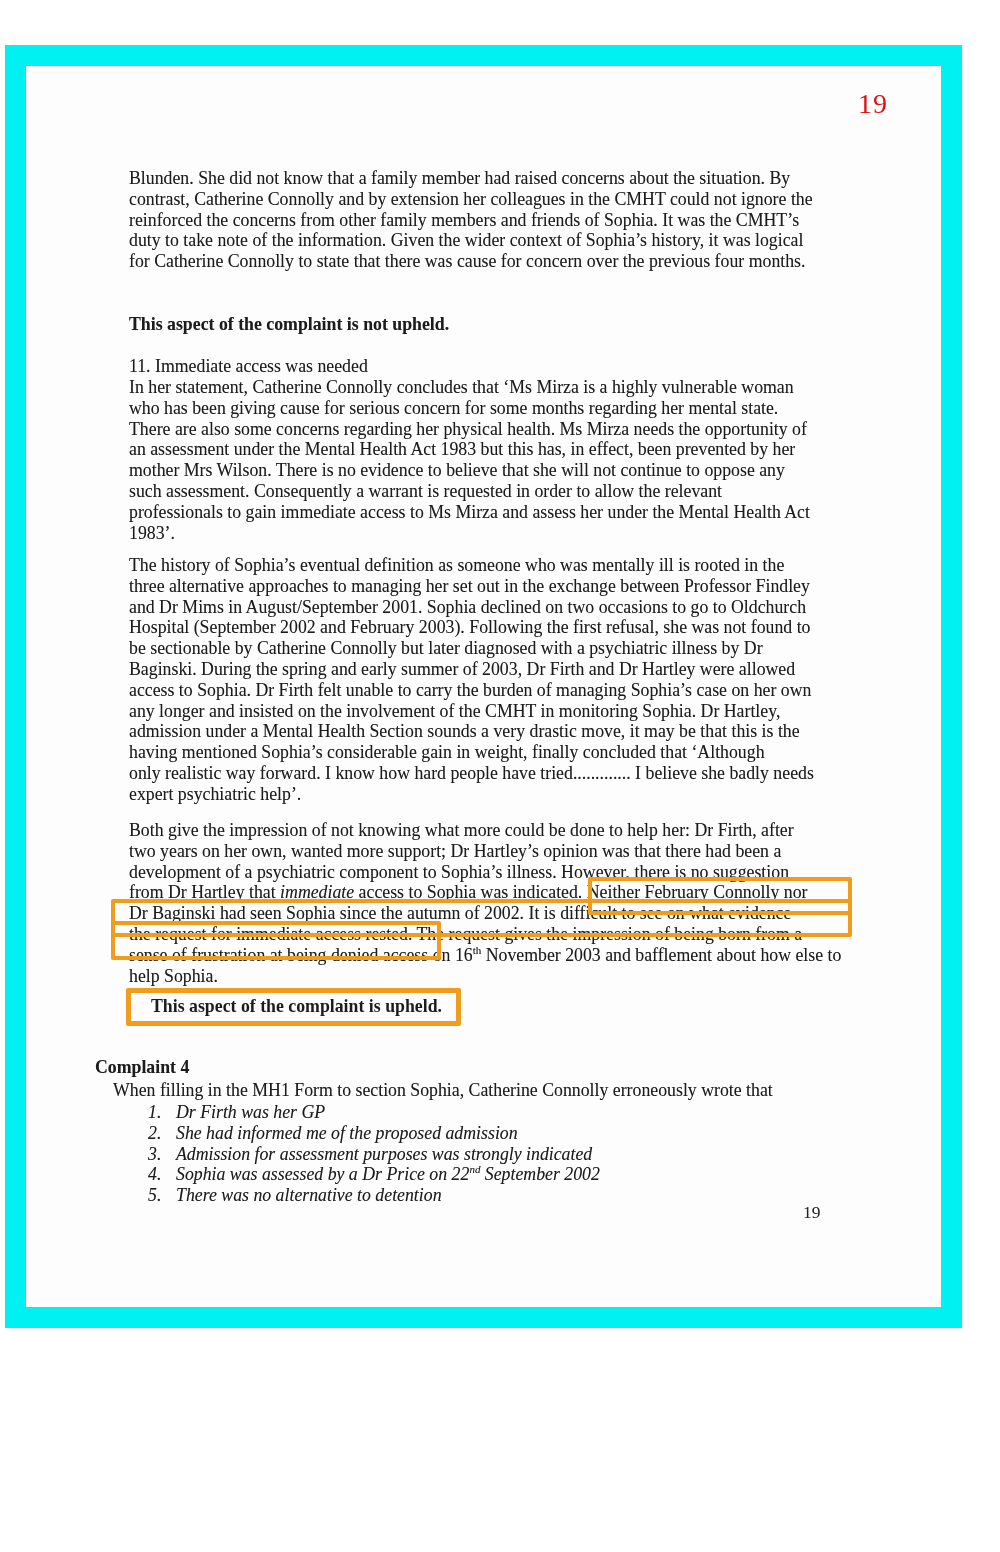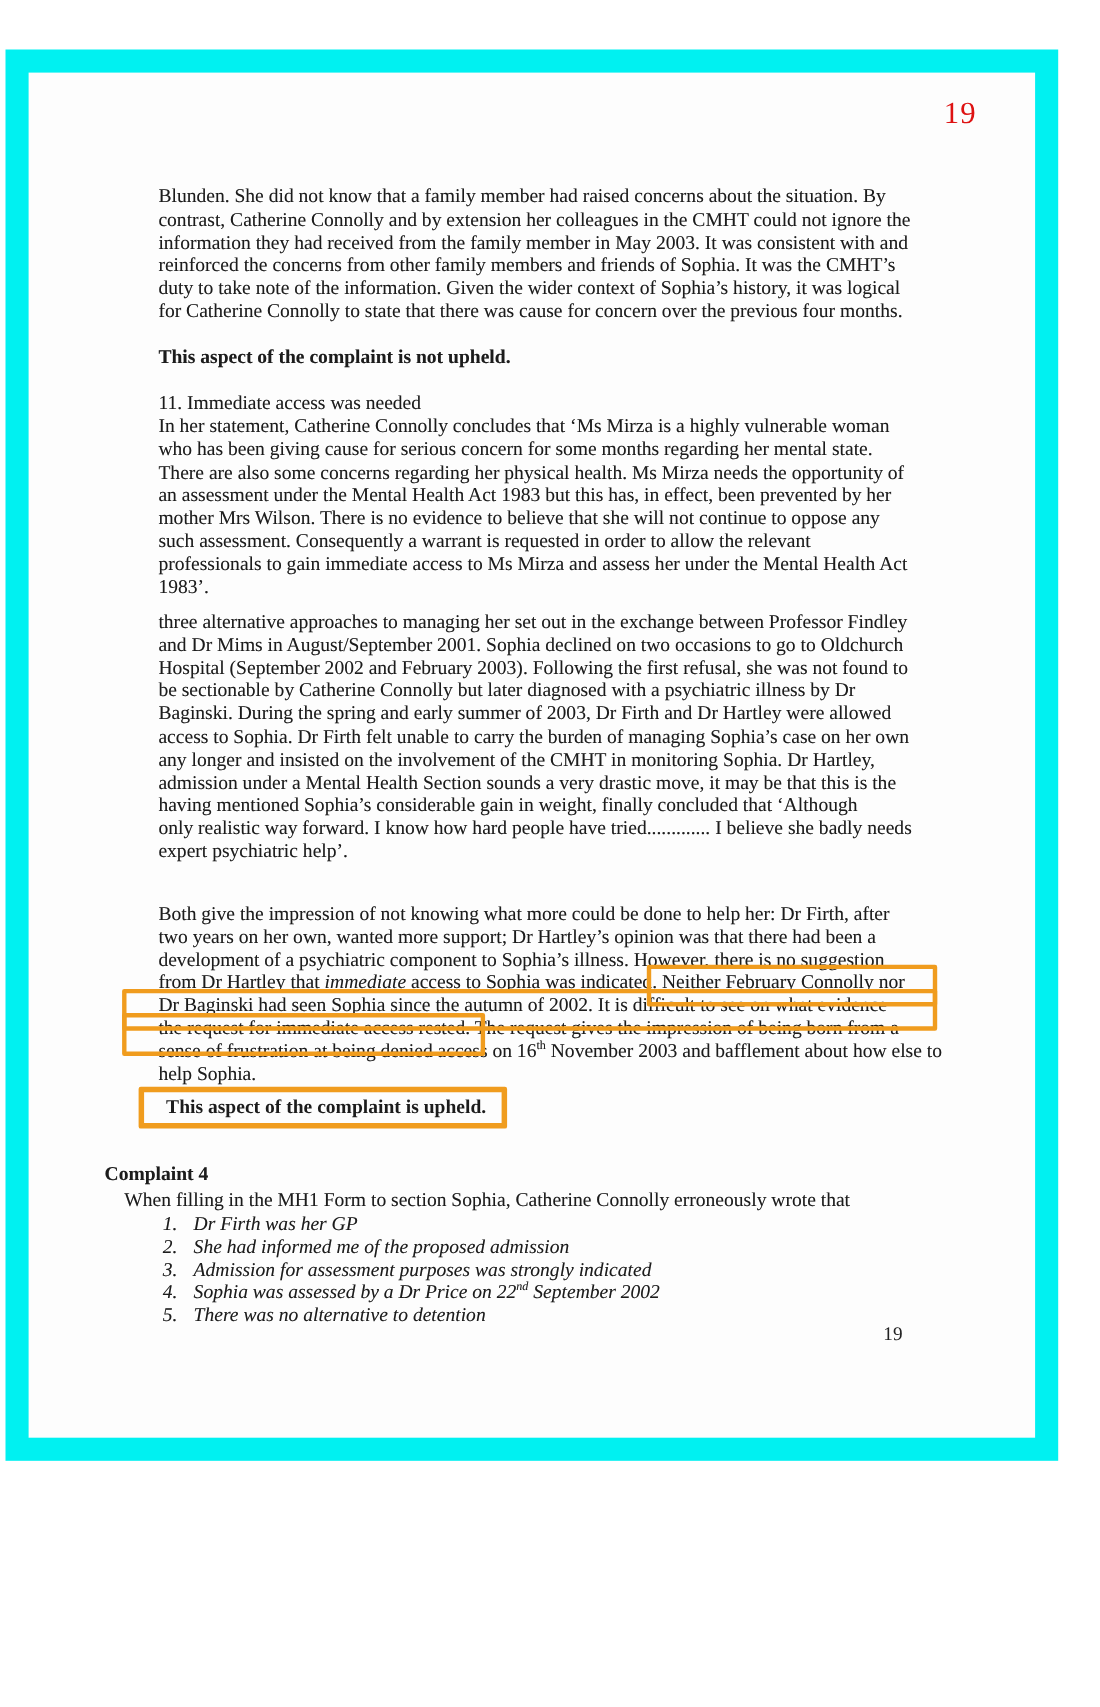--- a/index.html
+++ b/index.html
@@ -11,21 +11,21 @@
     position:absolute;left:5px;top:45px;width:915px;height:1241px;
     border:21px solid #00f1f1;background:#fdfdfd;
   }
   .pagenum-top{
     position:absolute;left:858px;top:88px;font-size:28px;color:#de1212;
     letter-spacing:1px;
   }
   .pagenum-bottom{
     position:absolute;left:803px;top:1202px;font-size:17.5px;color:#222;
   }
-  .para{position:absolute;left:144px;text-shadow:0 0 0.6px rgba(25,25,25,0.35);}
+  .para{position:absolute;left:129px;text-shadow:0 0 0.6px rgba(25,25,25,0.35);}
   .tline{font-size:17.8px;line-height:20.8px;white-space:nowrap;}
   .ital{font-style:italic;}
   .h-bold{font-size:17.8px;line-height:21px;font-weight:bold;white-space:nowrap;}
   .h-ital{font-size:17.8px;line-height:21px;white-space:nowrap;}
   sup.sp{font-size:11px;vertical-align:super;line-height:0;font-family:Liberation Serif, serif;}
   .hl{
     position:absolute;border:4px solid #f09c1e;background:transparent;
     border-radius:2px;pointer-events:none;
   }
   .upheld-box{
@@ -41,21 +41,20 @@
 </head>
 <body>
 
 <div class="frame"></div>
 
 <div class="pagenum-top">19</div>
 
 <div class="para" style="top:168px;">
   <div class="tline">Blunden. She did not know that a family member had raised concerns about the situation. By</div>
   <div class="tline">contrast, Catherine Connolly and by extension her colleagues in the CMHT could not ignore the</div>
-  <div class="tline">information they had received from the family member in May 2003. It was consistent with and</div>
   <div class="tline">reinforced the concerns from other family members and friends of Sophia. It was the CMHT’s</div>
   <div class="tline">duty to take note of the information. Given the wider context of Sophia’s history, it was logical</div>
   <div class="tline">for Catherine Connolly to state that there was cause for concern over the previous four months.</div>
 </div>
 
 <div class="para h-bold" style="top:314px;">This aspect of the complaint is not upheld.</div>
 
 <div class="para h-ital" style="top:356px;">11. Immediate access was needed</div>
 
 <div class="para" style="top:377px;">
@@ -63,20 +62,21 @@
   <div class="tline">who has been giving cause for serious concern for some months regarding her mental state.</div>
   <div class="tline">There are also some concerns regarding her physical health. Ms Mirza needs the opportunity of</div>
   <div class="tline">an assessment under the Mental Health Act 1983 but this has, in effect, been prevented by her</div>
   <div class="tline">mother Mrs Wilson. There is no evidence to believe that she will not continue to oppose any</div>
   <div class="tline">such assessment. Consequently a warrant is requested in order to allow the relevant</div>
   <div class="tline">professionals to gain immediate access to Ms Mirza and assess her under the Mental Health Act</div>
   <div class="tline">1983’.</div>
 </div>
 
 <div class="para" style="top:555px;">
+  <div class="tline">The history of Sophia’s eventual definition as someone who was mentally ill is rooted in the</div>
   <div class="tline">three alternative approaches to managing her set out in the exchange between Professor Findley</div>
   <div class="tline">and Dr Mims in August/September 2001. Sophia declined on two occasions to go to Oldchurch</div>
   <div class="tline">Hospital (September 2002 and February 2003). Following the first refusal, she was not found to</div>
   <div class="tline">be sectionable by Catherine Connolly but later diagnosed with a psychiatric illness by Dr</div>
   <div class="tline">Baginski. During the spring and early summer of 2003, Dr Firth and Dr Hartley were allowed</div>
   <div class="tline">access to Sophia. Dr Firth felt unable to carry the burden of managing Sophia’s case on her own</div>
   <div class="tline">any longer and insisted on the involvement of the CMHT in monitoring Sophia. Dr Hartley,</div>
   <div class="tline">admission under a Mental Health Section sounds a very drastic move, it may be that this is the</div>
   <div class="tline">having mentioned Sophia’s considerable gain in weight, finally concluded that ‘Although</div>
   <div class="tline">only realistic way forward. I know how hard people have tried............. I believe she badly needs</div>

